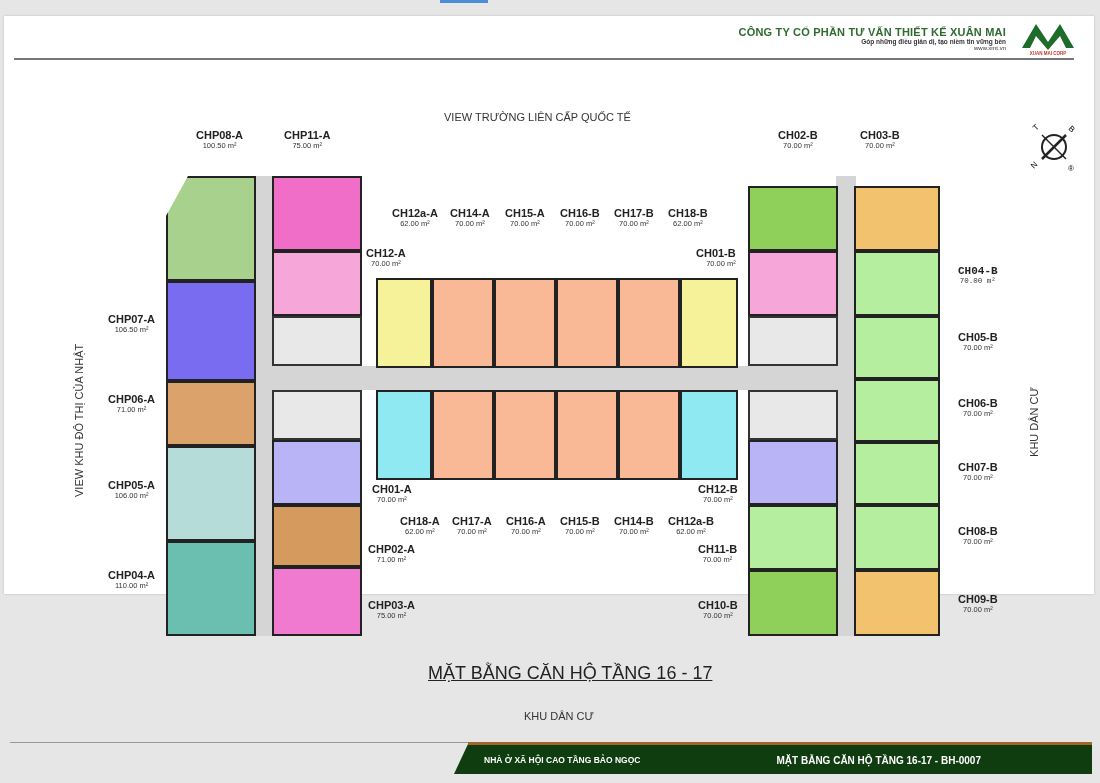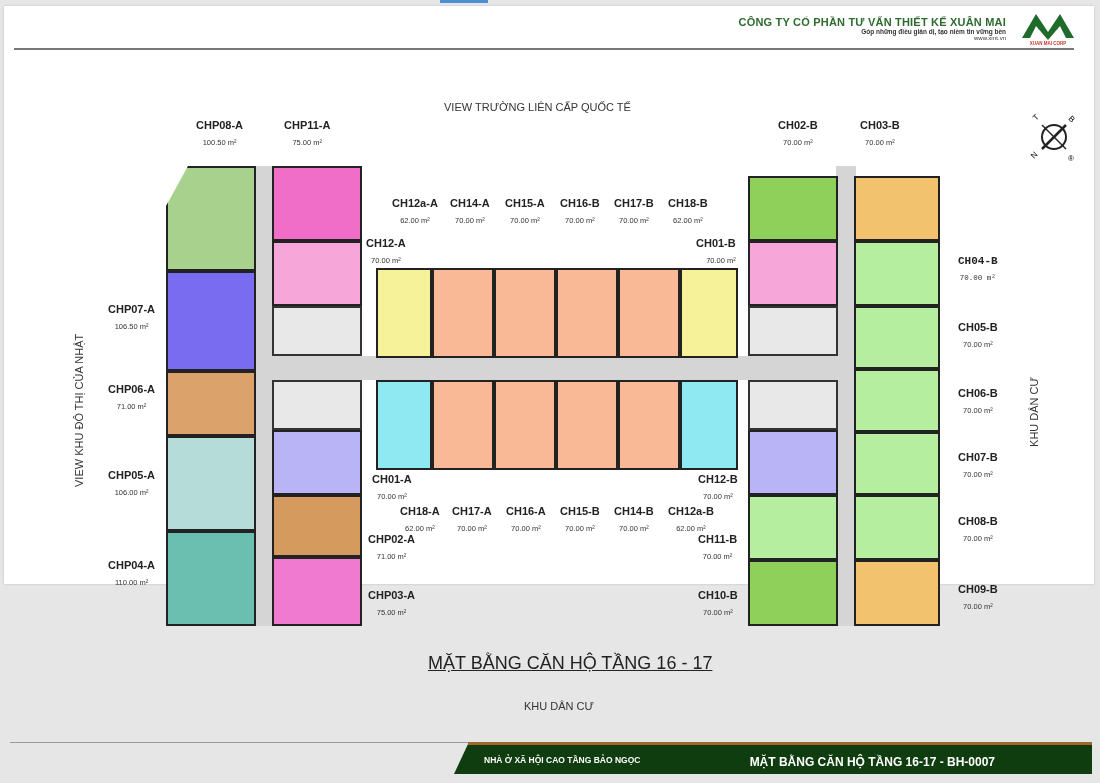--- a/index.html
+++ b/index.html
@@ -1,41 +1,41 @@
 <!DOCTYPE html>
 <html><head>
 <meta charset="utf-8">
 <style>
   html,body{margin:0;padding:0;}
   body{width:1100px;height:783px;background:#e6e6e6;position:relative;overflow:hidden;font-family:"Liberation Sans",sans-serif;}
-  .page{position:absolute;left:4px;top:6px;width:1090px;height:578px;background:#fff;box-shadow:0 0 2px #bbb;}
+  .page{position:absolute;left:4px;top:16px;width:1090px;height:578px;background:#fff;box-shadow:0 0 2px #bbb;}
   .topbar-tab{position:absolute;left:440px;top:0;width:48px;height:3px;background:#4a8fd6;}
   .hdr-line{position:absolute;left:10px;top:42px;width:1060px;height:2px;background:#777;}
   .company{position:absolute;right:88px;top:10px;text-align:right;}
   .company .name{font-weight:bold;font-size:11px;color:#2e6b2e;letter-spacing:0.2px;}
   .company .slogan{font-size:6.5px;color:#333;font-weight:bold;}
   .company .web{font-size:6px;color:#333;}
   .logo{position:absolute;right:18px;top:4px;width:56px;height:36px;}
   .logo .cap{position:absolute;bottom:0;width:100%;text-align:center;font-size:4.5px;color:#c0392b;font-weight:bold;}
   .lbl{position:absolute;text-align:center;line-height:1;}
   .lbl .code{font-weight:bold;font-size:11px;color:#222;}
-  .lbl .area{font-size:7.5px;color:#333;margin-top:8px;}
+  .lbl .area{font-size:7.5px;color:#333;margin-top:1px;}
   .view{position:absolute;font-size:11px;color:#333;}
   .vert{position:absolute;font-size:11px;color:#333;transform:rotate(-90deg);transform-origin:center;white-space:nowrap;}
   .title{position:absolute;left:424px;top:647px;font-size:18px;color:#222;text-decoration:underline;}
   .sub{position:absolute;left:520px;top:694px;font-size:11px;color:#333;}
   .unit{position:absolute;border:2px solid #222;box-sizing:border-box;}
   .corr{position:absolute;background:#d5d5d5;}
   .core{position:absolute;background:#e8e8e8;border:2px solid #333;box-sizing:border-box;}
   .footer{position:absolute;left:4px;top:742px;width:1003px;height:34px;}
   .footer .line{position:absolute;left:6px;top:0;width:1078px;height:1px;background:#999;}
   .footer .band{position:absolute;left:450px;top:2px;width:638px;height:30px;background:#0f3d0f;clip-path:polygon(14px 0,100% 0,100% 100%,0 100%);}
   .footer .brown{position:absolute;left:464px;top:0;width:624px;height:3px;background:#a0662a;}
   .footer .t1{position:absolute;left:480px;top:13px;font-size:8.5px;color:#fff;font-weight:bold;}
-  .footer .t2{position:absolute;right:12px;top:13px;font-size:12px;color:#fff;font-weight:bold;}
+  .footer .t2{position:absolute;right:26px;top:13px;font-size:10px;color:#fff;font-weight:bold;}
   .compass{position:absolute;left:1024px;top:105px;width:60px;height:60px;}
 </style>
 </head>
 <body>
 
 <div class="topbar-tab"></div>
 
 <div class="page">
   <div class="company">
     <div class="name">CÔNG TY CỔ PHẦN TƯ VẤN THIẾT KẾ XUÂN MAI</div>

